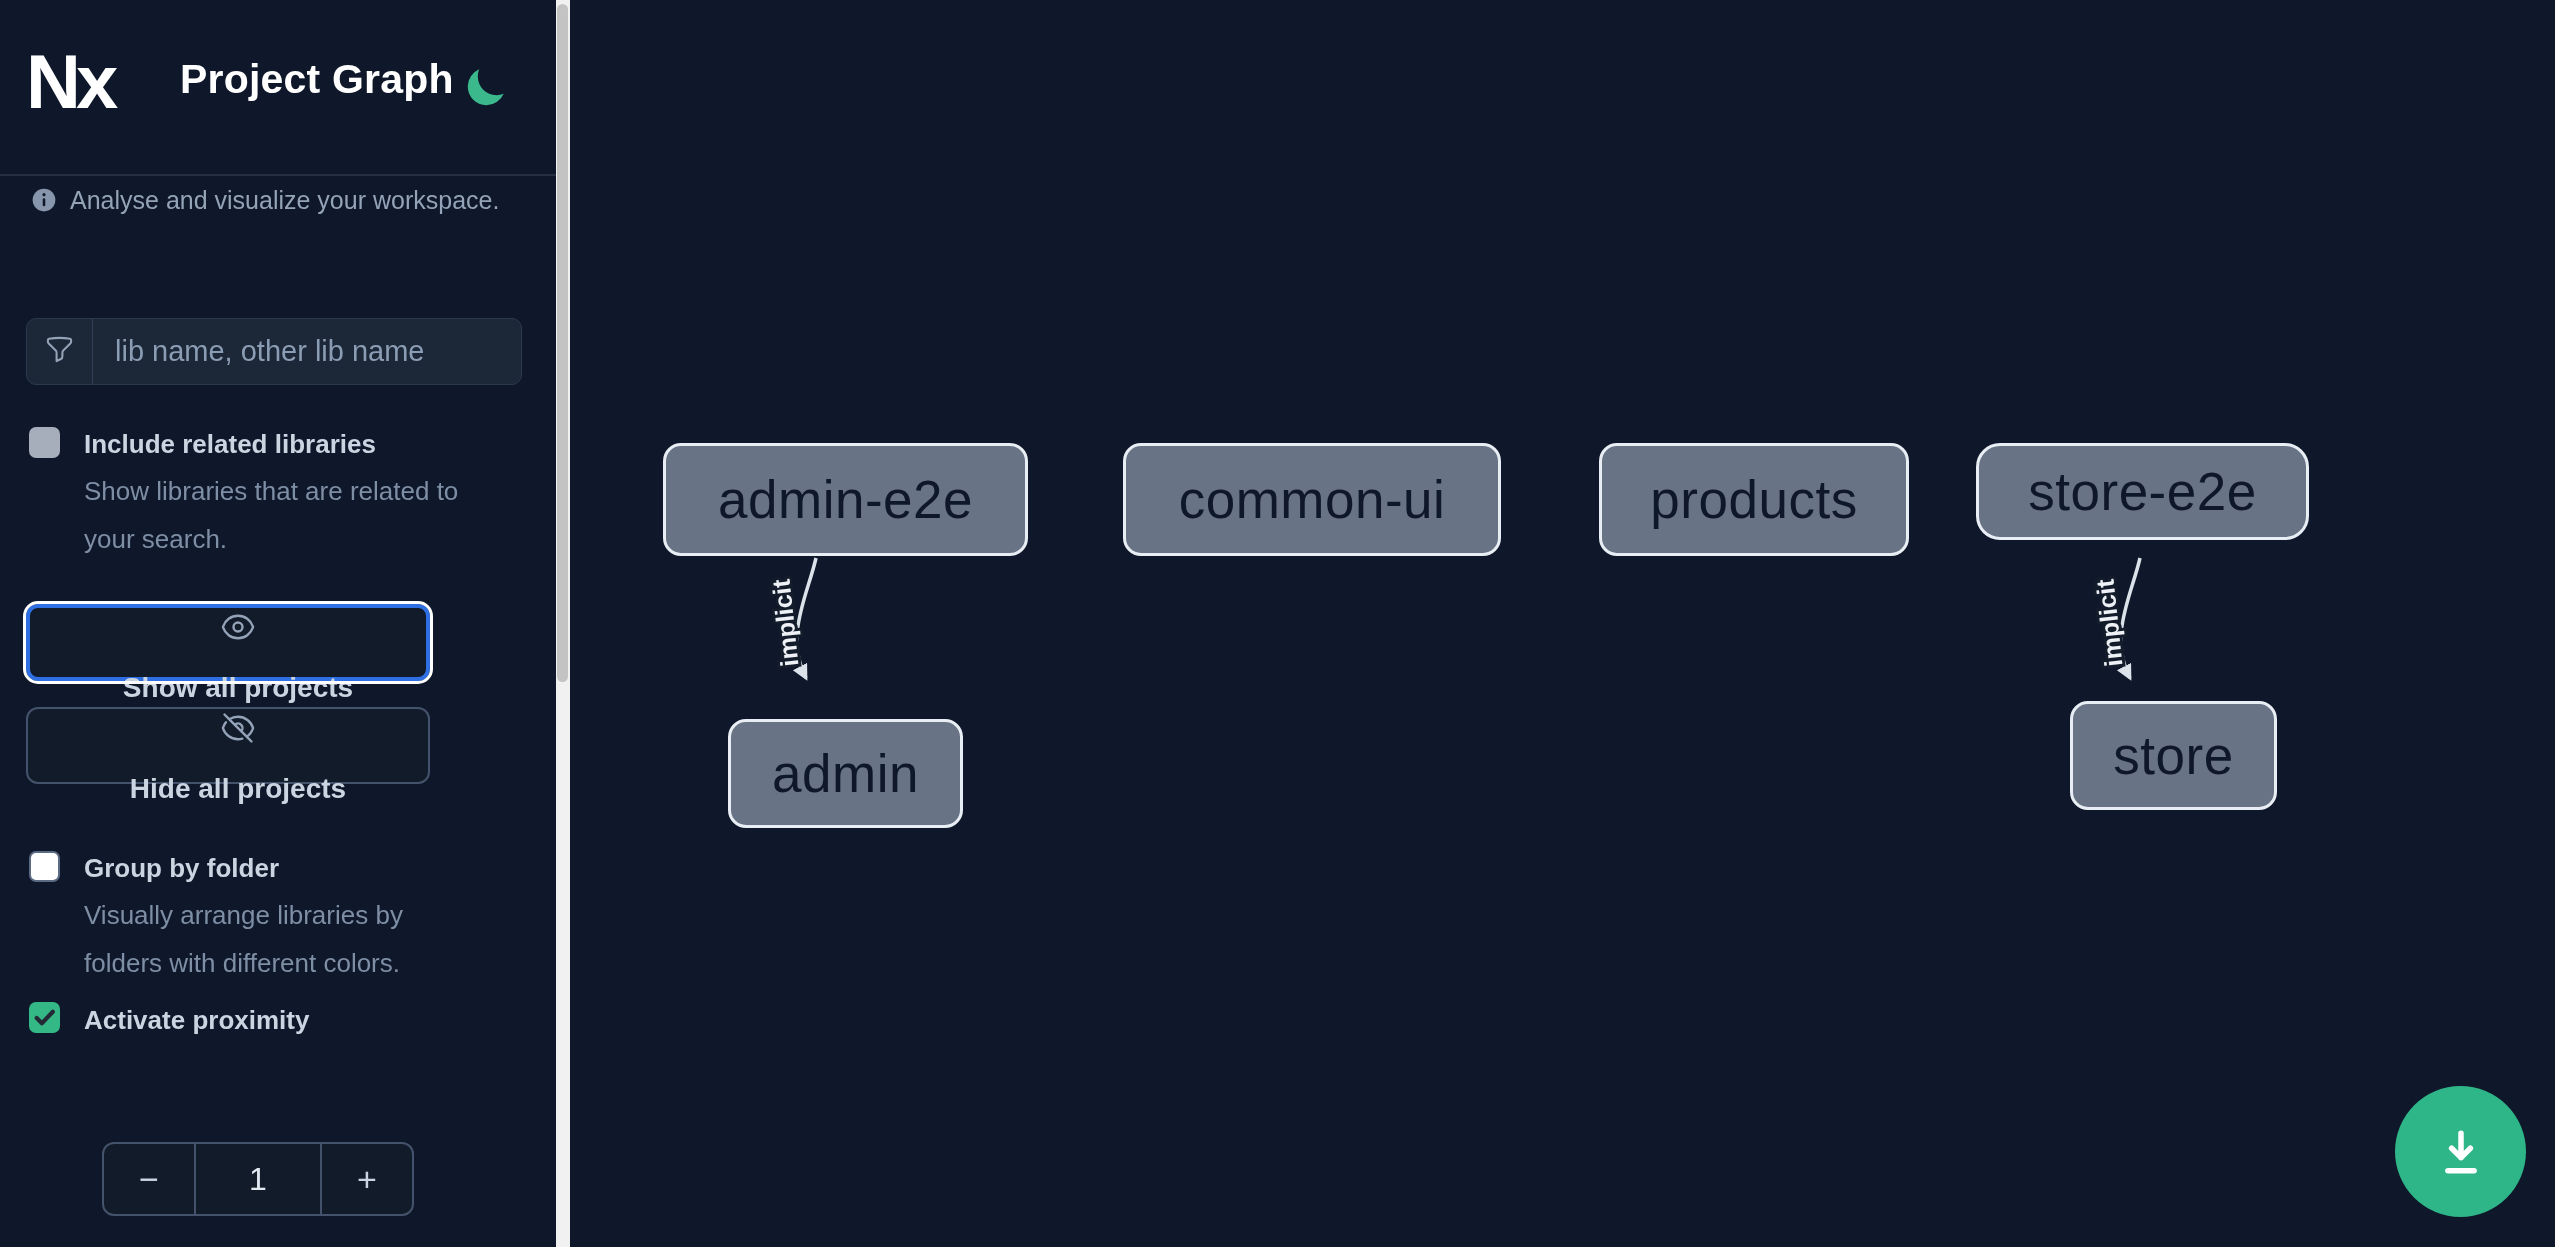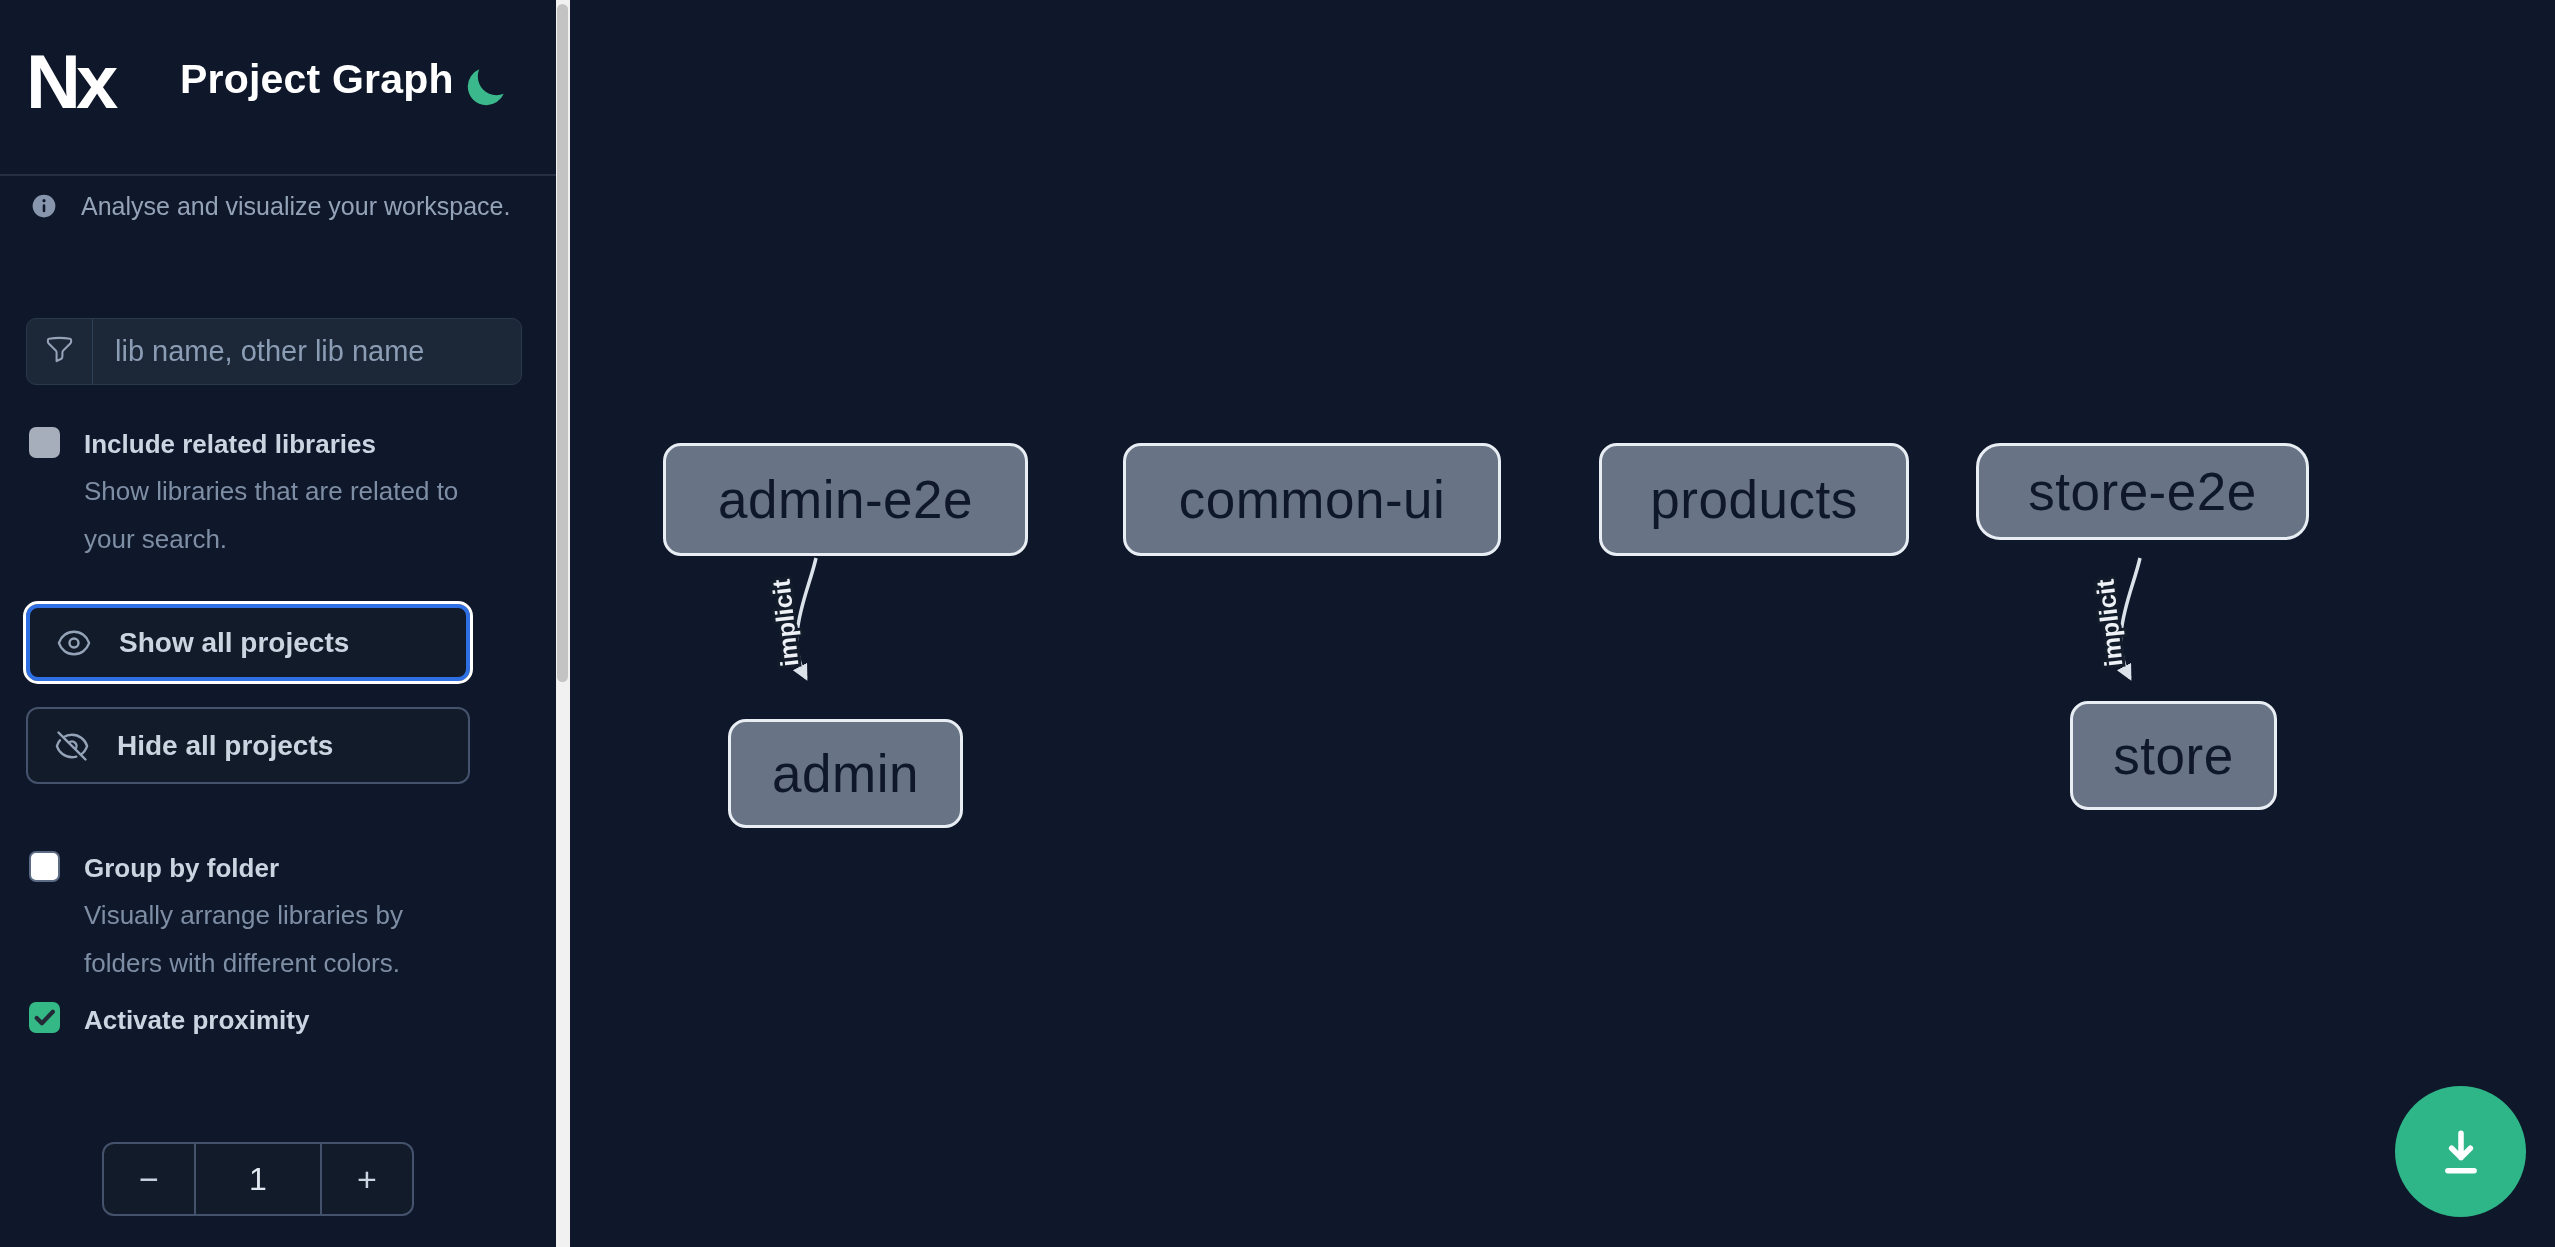--- a/index.html
+++ b/index.html
@@ -35,22 +35,22 @@
     color: #ffffff; font-size: 41px; font-weight: 700;
     letter-spacing: 0.2px;
   }
   .theme-toggle {
     position: absolute; left: 460px; top: 64px;
     width: 50px; height: 50px;
     background: transparent; border: none; cursor: pointer; padding: 0;
   }
 
   .intro-row {
-    position: absolute; left: 30px; top: 192px;
-    display: flex; align-items: flex-start; gap: 23px;
+    position: absolute; left: 30px; top: 186px;
+    display: flex; align-items: flex-start; gap: 12px;
     width: 500px;
   }
   .intro-text {
     color: #94a3b8; font-size: 25px; font-weight: 500;
     line-height: 32px; margin-top: -2px;
   }
 
   .search-box {
     position: absolute; left: 26px; top: 318px;
     width: 496px; height: 67px;
@@ -84,28 +84,29 @@
     color: #cbd5e1; font-size: 26px; font-weight: 700;
   }
   .opt-desc {
     position: absolute; left: 84px;
     color: #7e8ea5; font-size: 26px; font-weight: 400;
     line-height: 48px; white-space: pre-line;
   }
 
   .side-btn {
     position: absolute; left: 26px;
-    width: 444px; height: 77px;
+    width: 404px; height: 77px;
     background: #121b2a;
     border-radius: 12px;
     display: flex; align-items: center; gap: 27px;
     padding-left: 26px;
     color: #cbd5e1; font-size: 28px; font-weight: 600;
     font-family: "Liberation Sans", sans-serif;
     cursor: pointer;
+    flex-direction: column;
   }
   .side-btn.focused {
     top: 604px;
     border: 4px solid #2f6fe4;
     outline: 3px solid #ffffff;
   }
   .side-btn.plain {
     top: 707px;
     border: 2px solid #44536b;
   }

